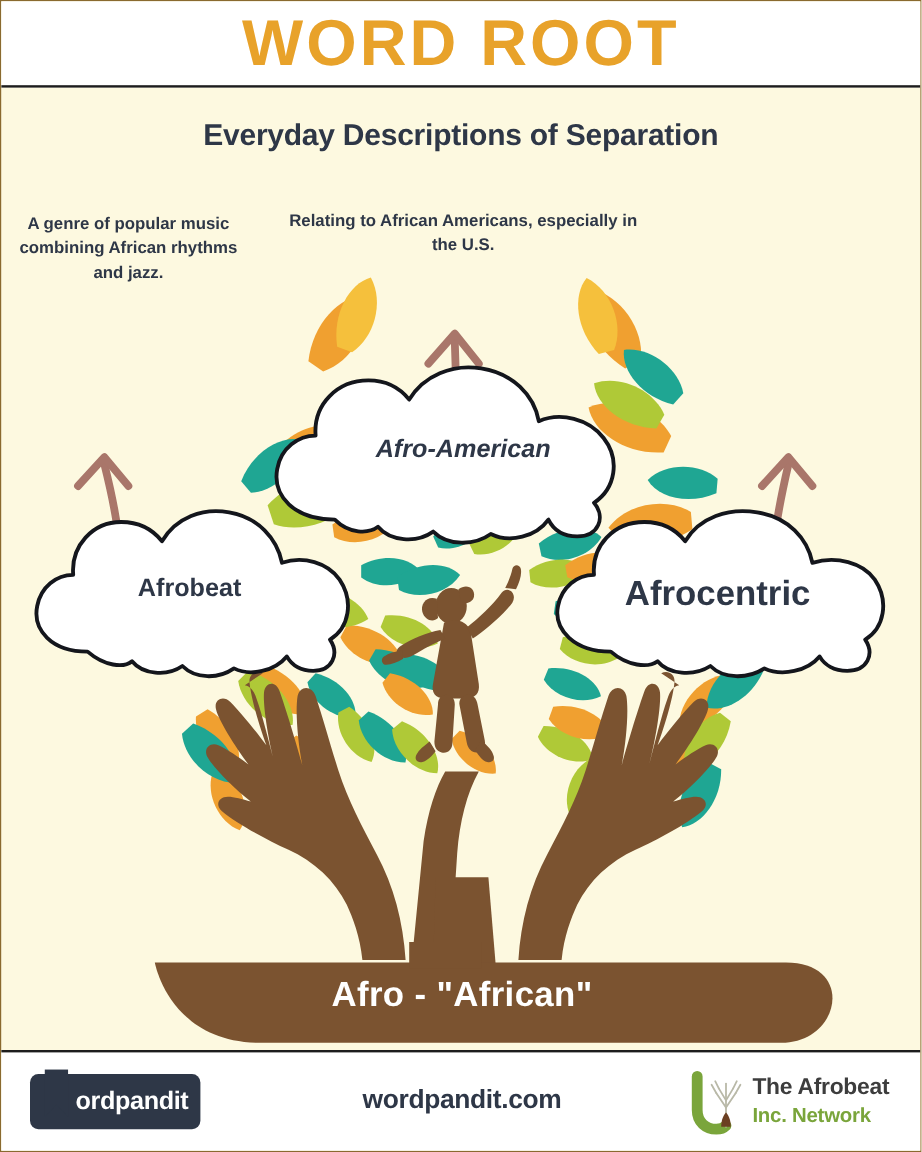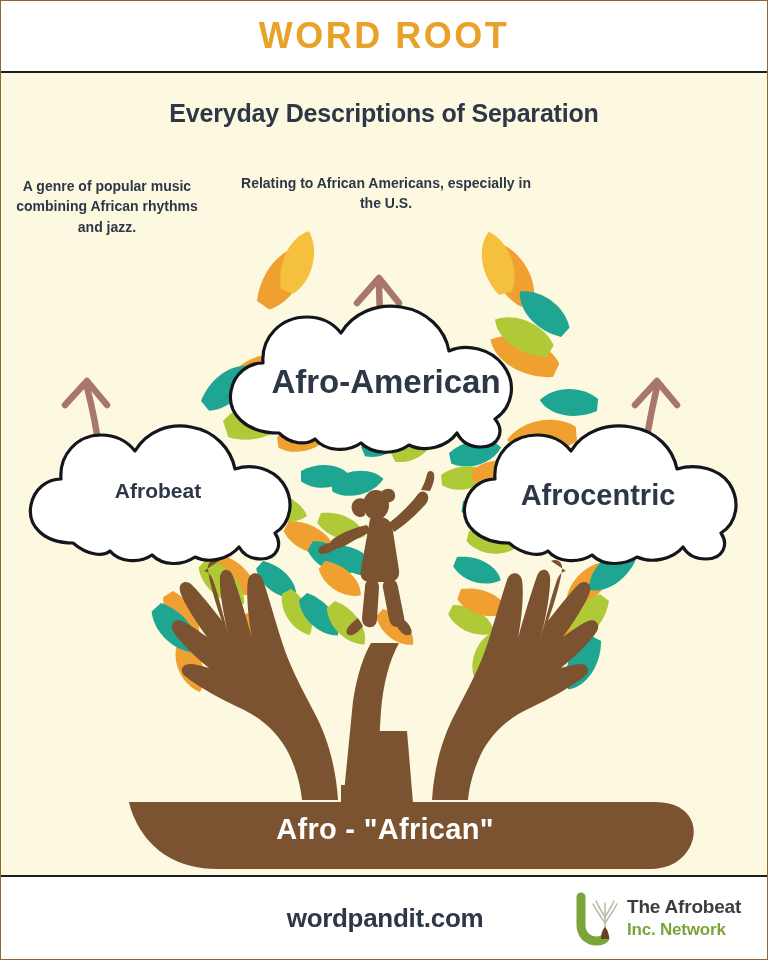--- a/index.html
+++ b/index.html
@@ -26,21 +26,21 @@
     height: 72px;
     background: #ffffff;
     border-bottom: 2px solid #1d1d1d;
     display: flex;
     align-items: center;
     justify-content: center;
     box-sizing: border-box;
   }
   #header-title {
     color: #e8a22a;
-    font-size: 36px;
+    font-size: 54px;
     font-weight: bold;
     letter-spacing: 2.5px;
     line-height: 1;
   }
 
   
   #subtitle {
     position: absolute;
     left: 0; top: 98px;
     width: 100%;
@@ -87,21 +87,21 @@
   }
   .cloud-text {
     position: absolute;
     width: 100%;
     text-align: center;
     color: #2e3747;
     font-weight: bold;
     pointer-events: none;
   }
   #cloud-center { left: 218px; top: 300px; width: 334px; height: 160px; }
-  #cloud-center .cloud-text { top: 62px; font-size: 33px; }
+  #cloud-center .cloud-text { top: 62px; font-size: 21px; font-style: italic; }
   #cloud-left { left: 18px; top: 420px; width: 278px; height: 148px; }
   #cloud-left .cloud-text { top: 58px; font-size: 21px; }
   #cloud-right { left: 452px; top: 420px; width: 290px; height: 148px; }
   #cloud-right .cloud-text { top: 58px; font-size: 29px; }
 
   
   #root-banner-text {
     position: absolute;
     left: 0; top: 812px;
     width: 768px;
@@ -147,21 +147,21 @@
     font-weight: bold;
     letter-spacing: -0.3px;
     z-index: 2;
   }
   #footer-url {
     position: absolute;
     left: 0; top: 26px;
     width: 768px;
     text-align: center;
     color: #2e3747;
-    font-size: 26px;
+    font-size: 22px;
     font-weight: bold;
     letter-spacing: -0.3px;
   }
   #footer-brand {
     position: absolute;
     right: 20px; top: 14px;
     width: 176px; height: 56px;
   }
   #footer-brand-line1 {
     position: absolute;
@@ -449,20 +449,24 @@
                C170,145 150,145 139,134
                C125,143 104,141 95,130
                C87,136 70,134 56,122 Z" fill="#ffffff" stroke="#14161c" stroke-width="3.2" stroke-linejoin="round"></path>
     </svg>
     <div class="cloud-text">Afrocentric</div>
   </div>
 
   <div id="root-banner-text">Afro  - "African"</div>
 
   <div id="footer-bar">
+    <div id="footer-logo">
+      <div id="footer-logo-bookmark"></div>
+      <span id="footer-logo-text">ordpandit</span>
+    </div>
     <div id="footer-url">wordpandit.com</div>
     <div id="footer-brand">
       <svg width="56" height="56" viewBox="0 0 56 56" xmlns="http://www.w3.org/2000/svg" style="position:absolute;left:0;top:0;">
         <path d="M10,6 L10,34 C10,44 17,50 26,50 C29,50 32,49 34,47" fill="none" stroke="#7aa53b" stroke-width="9" stroke-linecap="round"></path>
         <g stroke="#b9b9a8" stroke-width="1.5" fill="none" stroke-linecap="round">
           <path d="M34,48 L34,26"></path>
           <path d="M34,32 L26,20"></path>
             <path d="M34,32 L42,20"></path>
           <path d="M34,26 L28,16"></path>
             <path d="M34,26 L40,16"></path>

